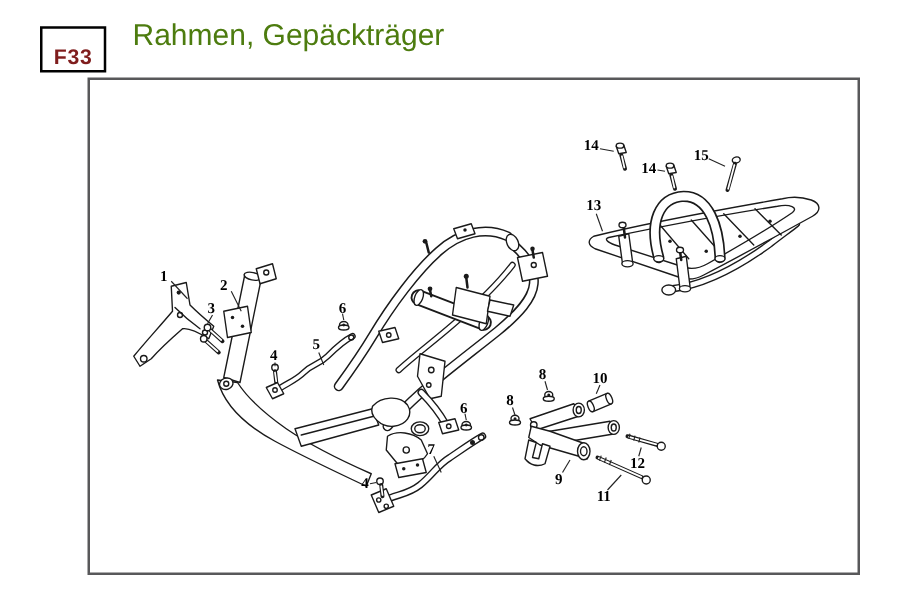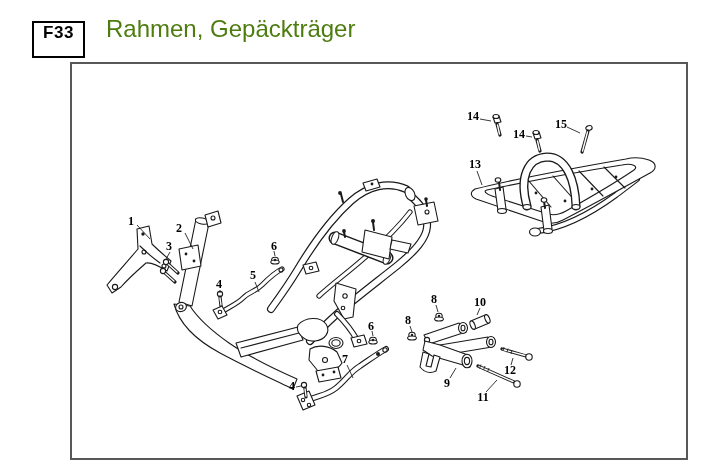--- a/index.html
+++ b/index.html
@@ -1,20 +1,20 @@
 <!DOCTYPE html>
 <html><head>
 <meta charset="utf-8">
 <style>
   html,body{margin:0;padding:0;background:#fff;}
   .screen{position:relative;width:724px;height:472px;background:#fff;overflow:hidden;
           font-family:"Liberation Sans",sans-serif;}
   .code-box{position:absolute;left:32px;top:21px;width:49px;height:33px;
-            border:2px solid #000;display:flex;align-items:flex-start;justify-content:center;
-            font-weight:bold;font-size:17px;letter-spacing:.5px;color:#000000;background:#fff;}
+            border:2px solid #000;display:flex;align-items:flex-end;justify-content:center;
+            font-weight:bold;font-size:17px;letter-spacing:.5px;color:#7f1d1d;background:#fff;}
   .page-title{position:absolute;left:106px;top:15px;font-size:24px;color:#4d7c0f;}
   .panel{position:absolute;left:70px;top:62px;width:614px;height:394px;
          border:2px solid #58585a;background:#fff;}
   svg.art{position:absolute;left:0;top:0;}
   
   .w{fill:#fff;stroke:#1a1a1a;stroke-width:1.1;stroke-linejoin:round;}
   .l{fill:none;stroke:#1a1a1a;stroke-width:1.1;stroke-linecap:round;stroke-linejoin:round;}
   .o8{fill:none;stroke:#1a1a1a;stroke-width:8;stroke-linecap:round;}
   .i8{fill:none;stroke:#fff;stroke-width:5.6;stroke-linecap:round;}
   .o6{fill:none;stroke:#1a1a1a;stroke-width:6;stroke-linecap:round;}

